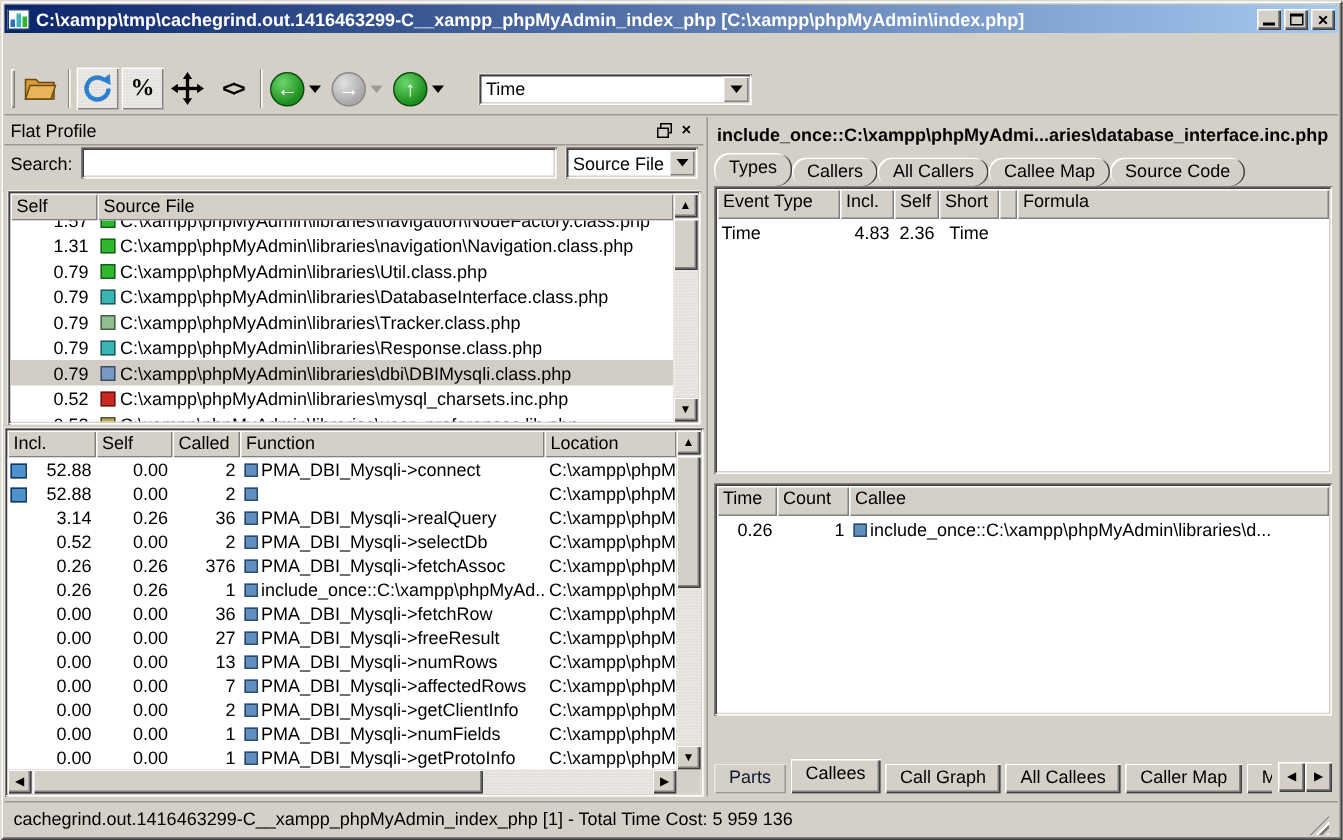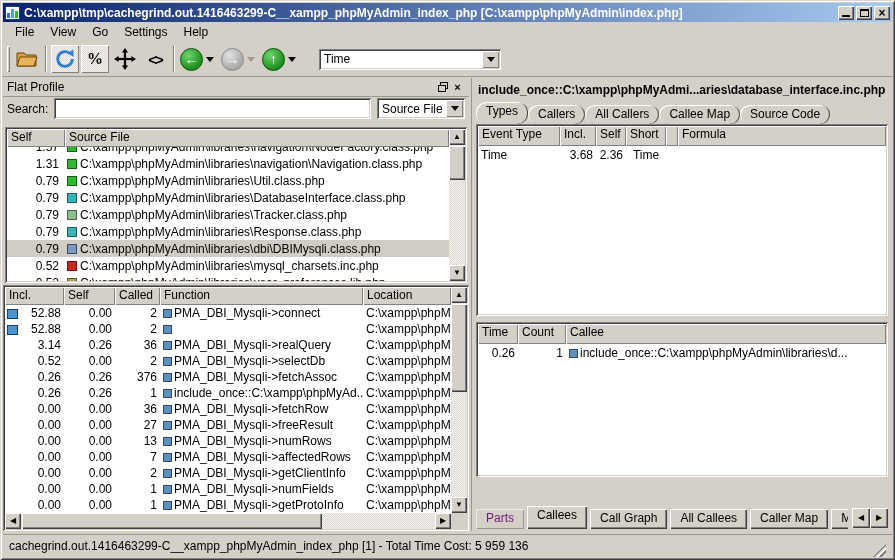--- a/index.html
+++ b/index.html
@@ -78,21 +78,21 @@
   
   .rpanel{position:absolute;left:471px;top:78px;right:3px;bottom:29px;border-left:1px solid #9b978e;}
   .rtitle{position:absolute;left:6px;top:5px;right:4px;font-weight:bold;white-space:nowrap;overflow:hidden;}
   .tabs{position:absolute;left:4px;top:24px;right:4px;height:22px;display:flex;align-items:flex-end;}
   .tab{height:19px;padding:2px 10px;background:#d4d0c8;box-shadow:inset 1px 1px 0 #ffffff, inset -1px 0 0 #404040;white-space:nowrap;border-radius:10px;}
   .tab.active{height:22px;box-shadow:inset 1px 1px 0 #ffffff, inset -1px 0 0 #404040;}
   .btabs{position:absolute;left:4px;bottom:2px;height:23px;right:4px;display:flex;align-items:flex-end;overflow:hidden;}
   .btab{height:20px;padding:2px 10px;background:#d4d0c8;box-shadow:inset 1px 1px 0 #ffffff, inset -1px -1px 0 #404040, inset -2px -2px 0 #808080;
     margin-right:3px;white-space:nowrap;}
   .btab.active{height:23px;font-weight:normal;}
-  .btab.disabled{color:#701a75;box-shadow:inset 1px 1px 0 #eceae6, inset -1px -1px 0 #9b978e;}
+  .btab.disabled{color:#0f172a;box-shadow:inset 1px 1px 0 #eceae6, inset -1px -1px 0 #9b978e;}
   .tabarrows{position:absolute;right:4px;bottom:3px;display:flex;}
   
   .statusbar{position:absolute;left:3px;right:3px;bottom:3px;height:23px;border-top:1px solid #9b978e;display:flex;align-items:center;padding:0 6px;}
   .statusbar .stext{flex:1;white-space:nowrap;overflow:hidden;}
   .sizegrip{width:13px;height:13px;align-self:flex-end;background:
     repeating-linear-gradient(135deg,transparent 0 2px,#ffffff 2px 3px,#808080 3px 5px);
     clip-path:polygon(100% 0,100% 100%,0 100%);}
 </style>
 </head>
 <body>
@@ -110,27 +110,20 @@
         <span class="glyph-min"></span>
       </span>
     <span class="tb-btn raised">
         <span class="glyph-max"></span>
       </span>
     <span class="tb-btn raised">
         <span style="font-size:12px;font-weight:bold;">×</span>
       </span>
   </div>
 
-  <div class="menubar">
-      <span class="menu-item">File</span>
-      <span class="menu-item">View</span>
-      <span class="menu-item">Go</span>
-      <span class="menu-item">Settings</span>
-      <span class="menu-item">Help</span>
-    </div>
 
   <div class="toolbar">
     <span class="grip"></span>
     <span class="tool-btn">
       <svg width="22" height="18" viewBox="0 0 22 18">
         <path d="M1 3 h7 l2 2 h10 v11 h-19 z" fill="#d89c3c" stroke="#6b4a08"></path>
         <path d="M1 16 l3-9 h17 l-3 9 z" fill="#e8b45a" stroke="#6b4a08"></path>
       </svg>
     </span>
     <span class="tsep"></span>
@@ -405,21 +398,21 @@
           <span class="hcell" style="width: 36px;">Incl.</span>
           <span class="hcell" style="width: 30px;">Self</span>
           <span class="hcell" style="width: 40px;">Short</span>
           <span class="hcell" style="width: 12px;"></span>
           <span class="hcell grow">Formula</span>
         </div>
       <div class="viewport" style="left:2px;top:22px;right:2px;bottom:2px;">
         <div>
             <div class="trow" style="height: 17px;">
               <span class="cell" style="width: 82px; text-align: left;">Time</span>
-              <span class="cell" style="width: 36px; text-align: right;">3.68</span>
+              <span class="cell" style="width: 36px; text-align: right;">4.83</span>
               <span class="cell" style="width: 30px; text-align: right;">2.36</span>
               <span class="cell" style="width: 40px; text-align: center;">Time</span>
               <span class="cell" style="width: 12px; text-align: left;"></span>
               <span class="cell" style="flex: 1 1 auto; text-align: left;"></span>
             </div>
           </div>
       </div>
     </div>
 
     <div class="box" style="left:4px;top:244px;right:4px;bottom:54px;">

